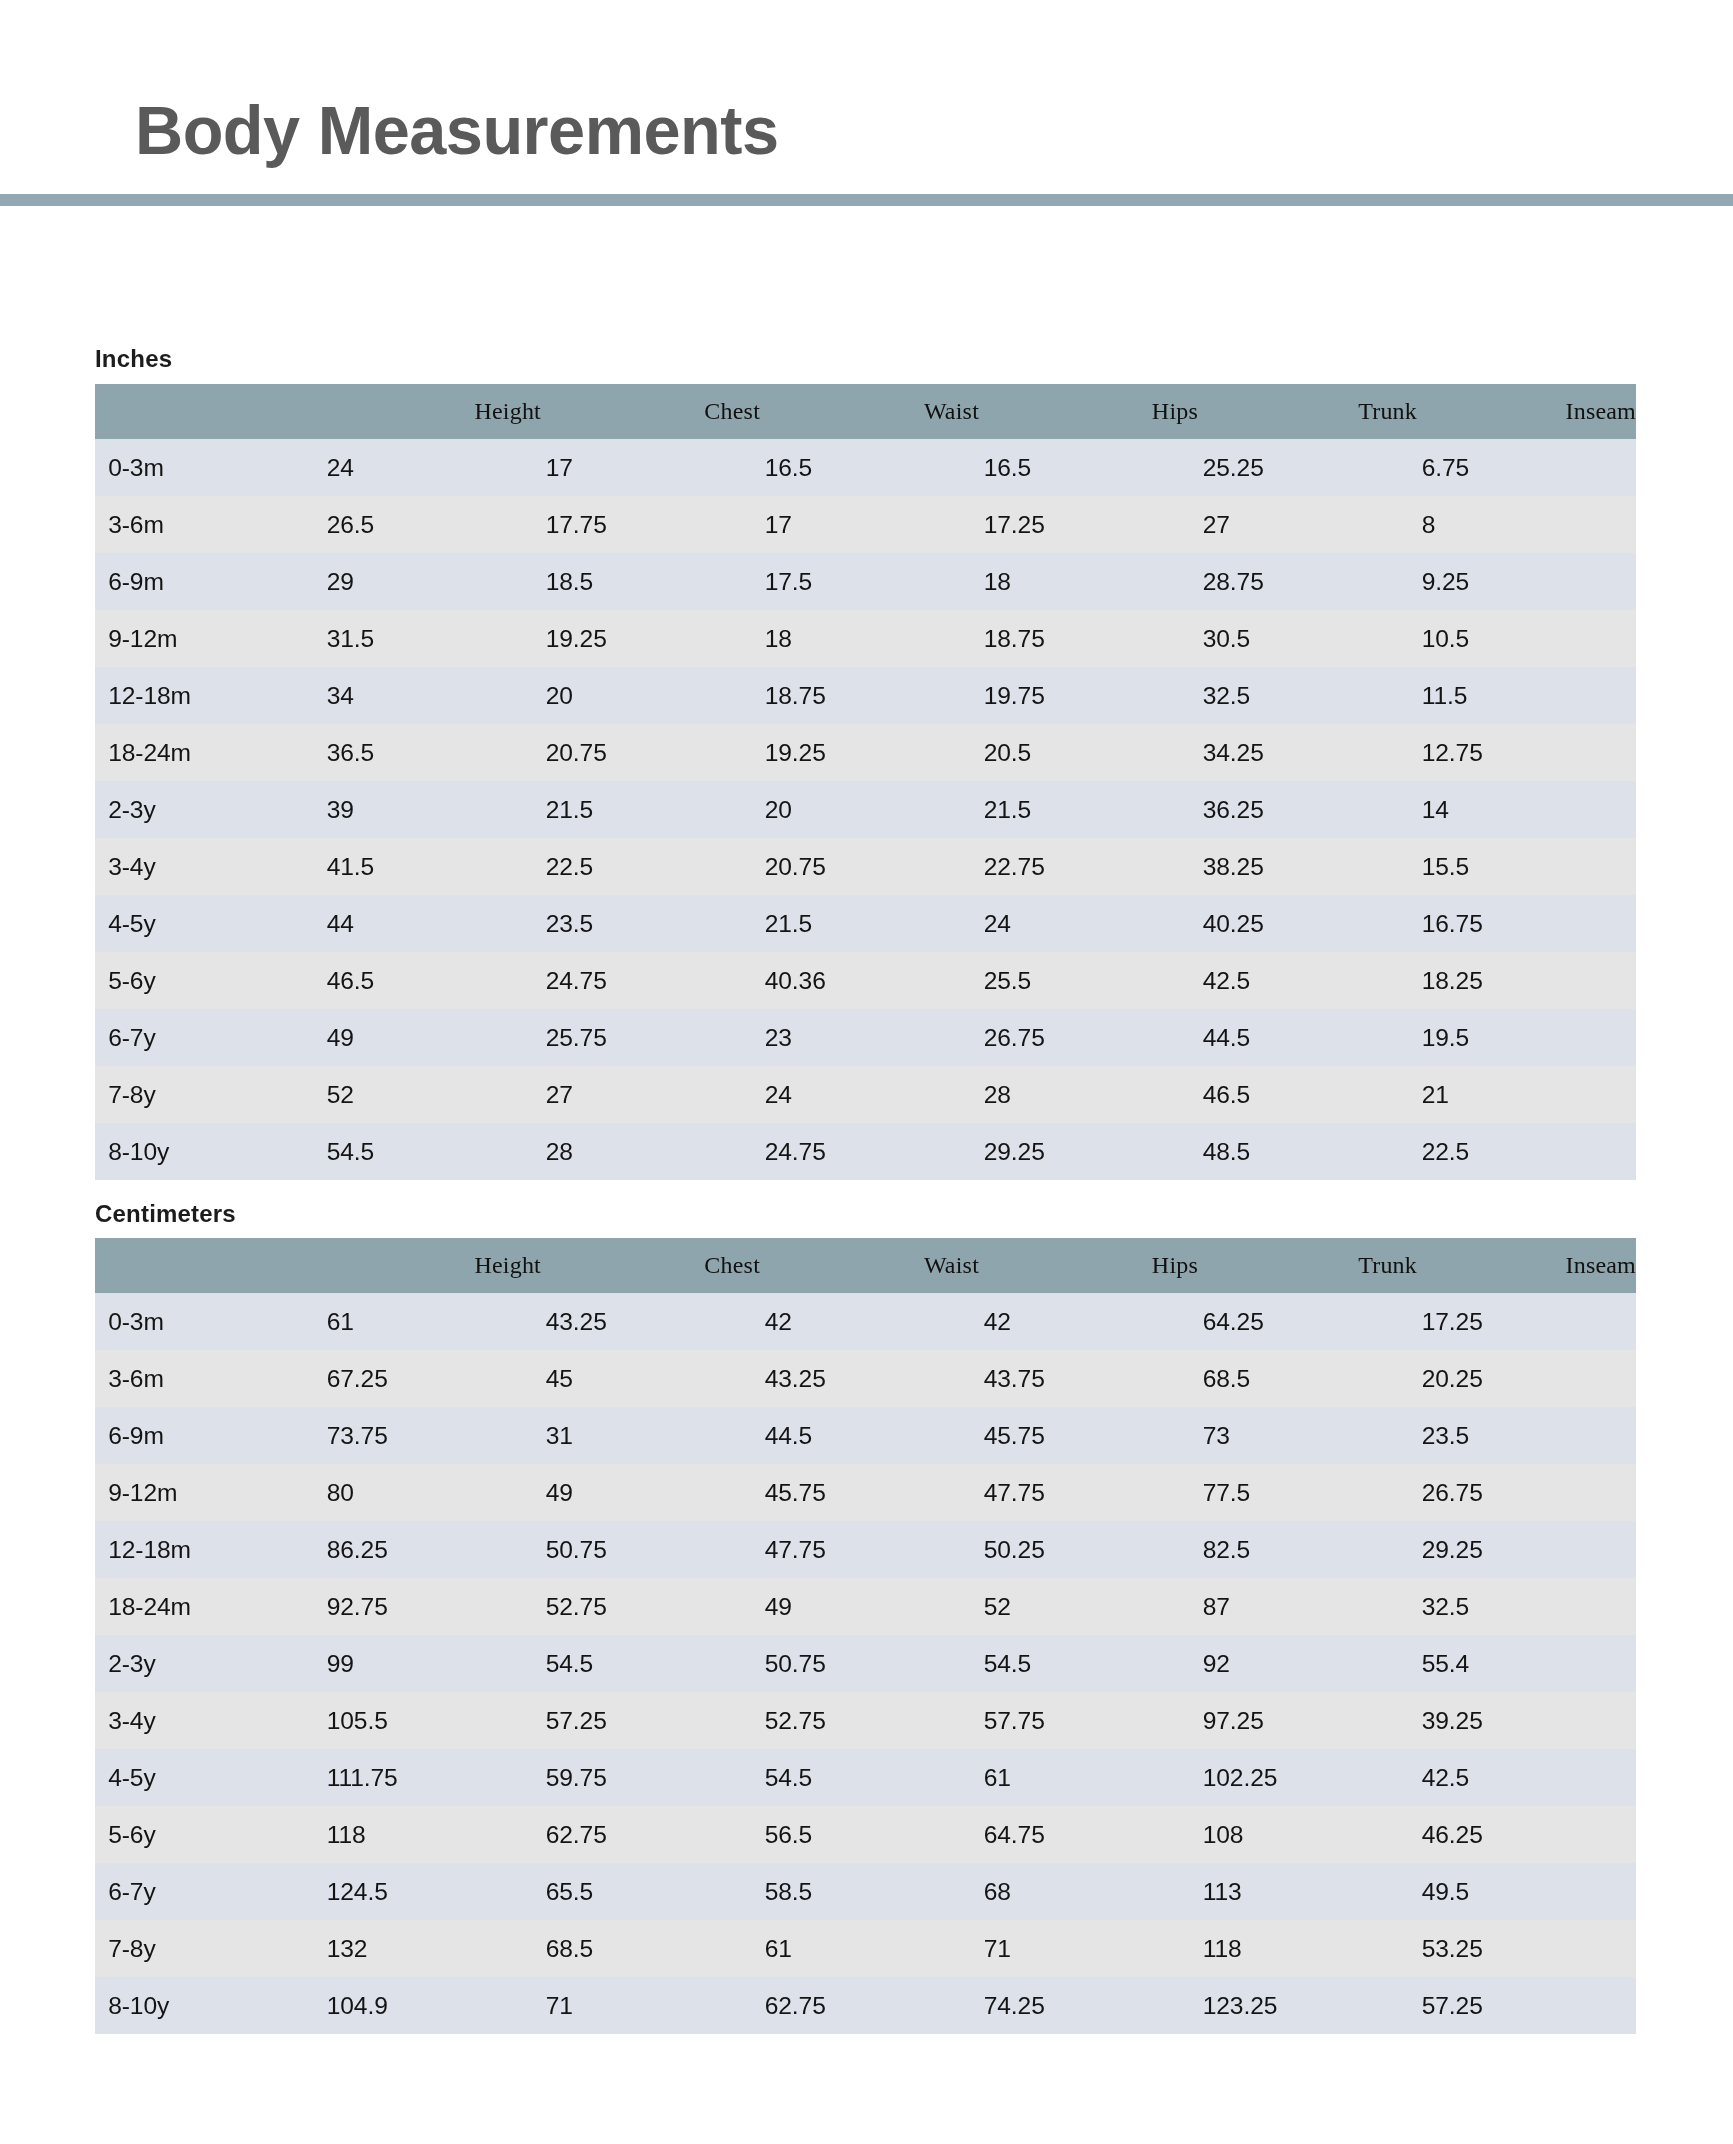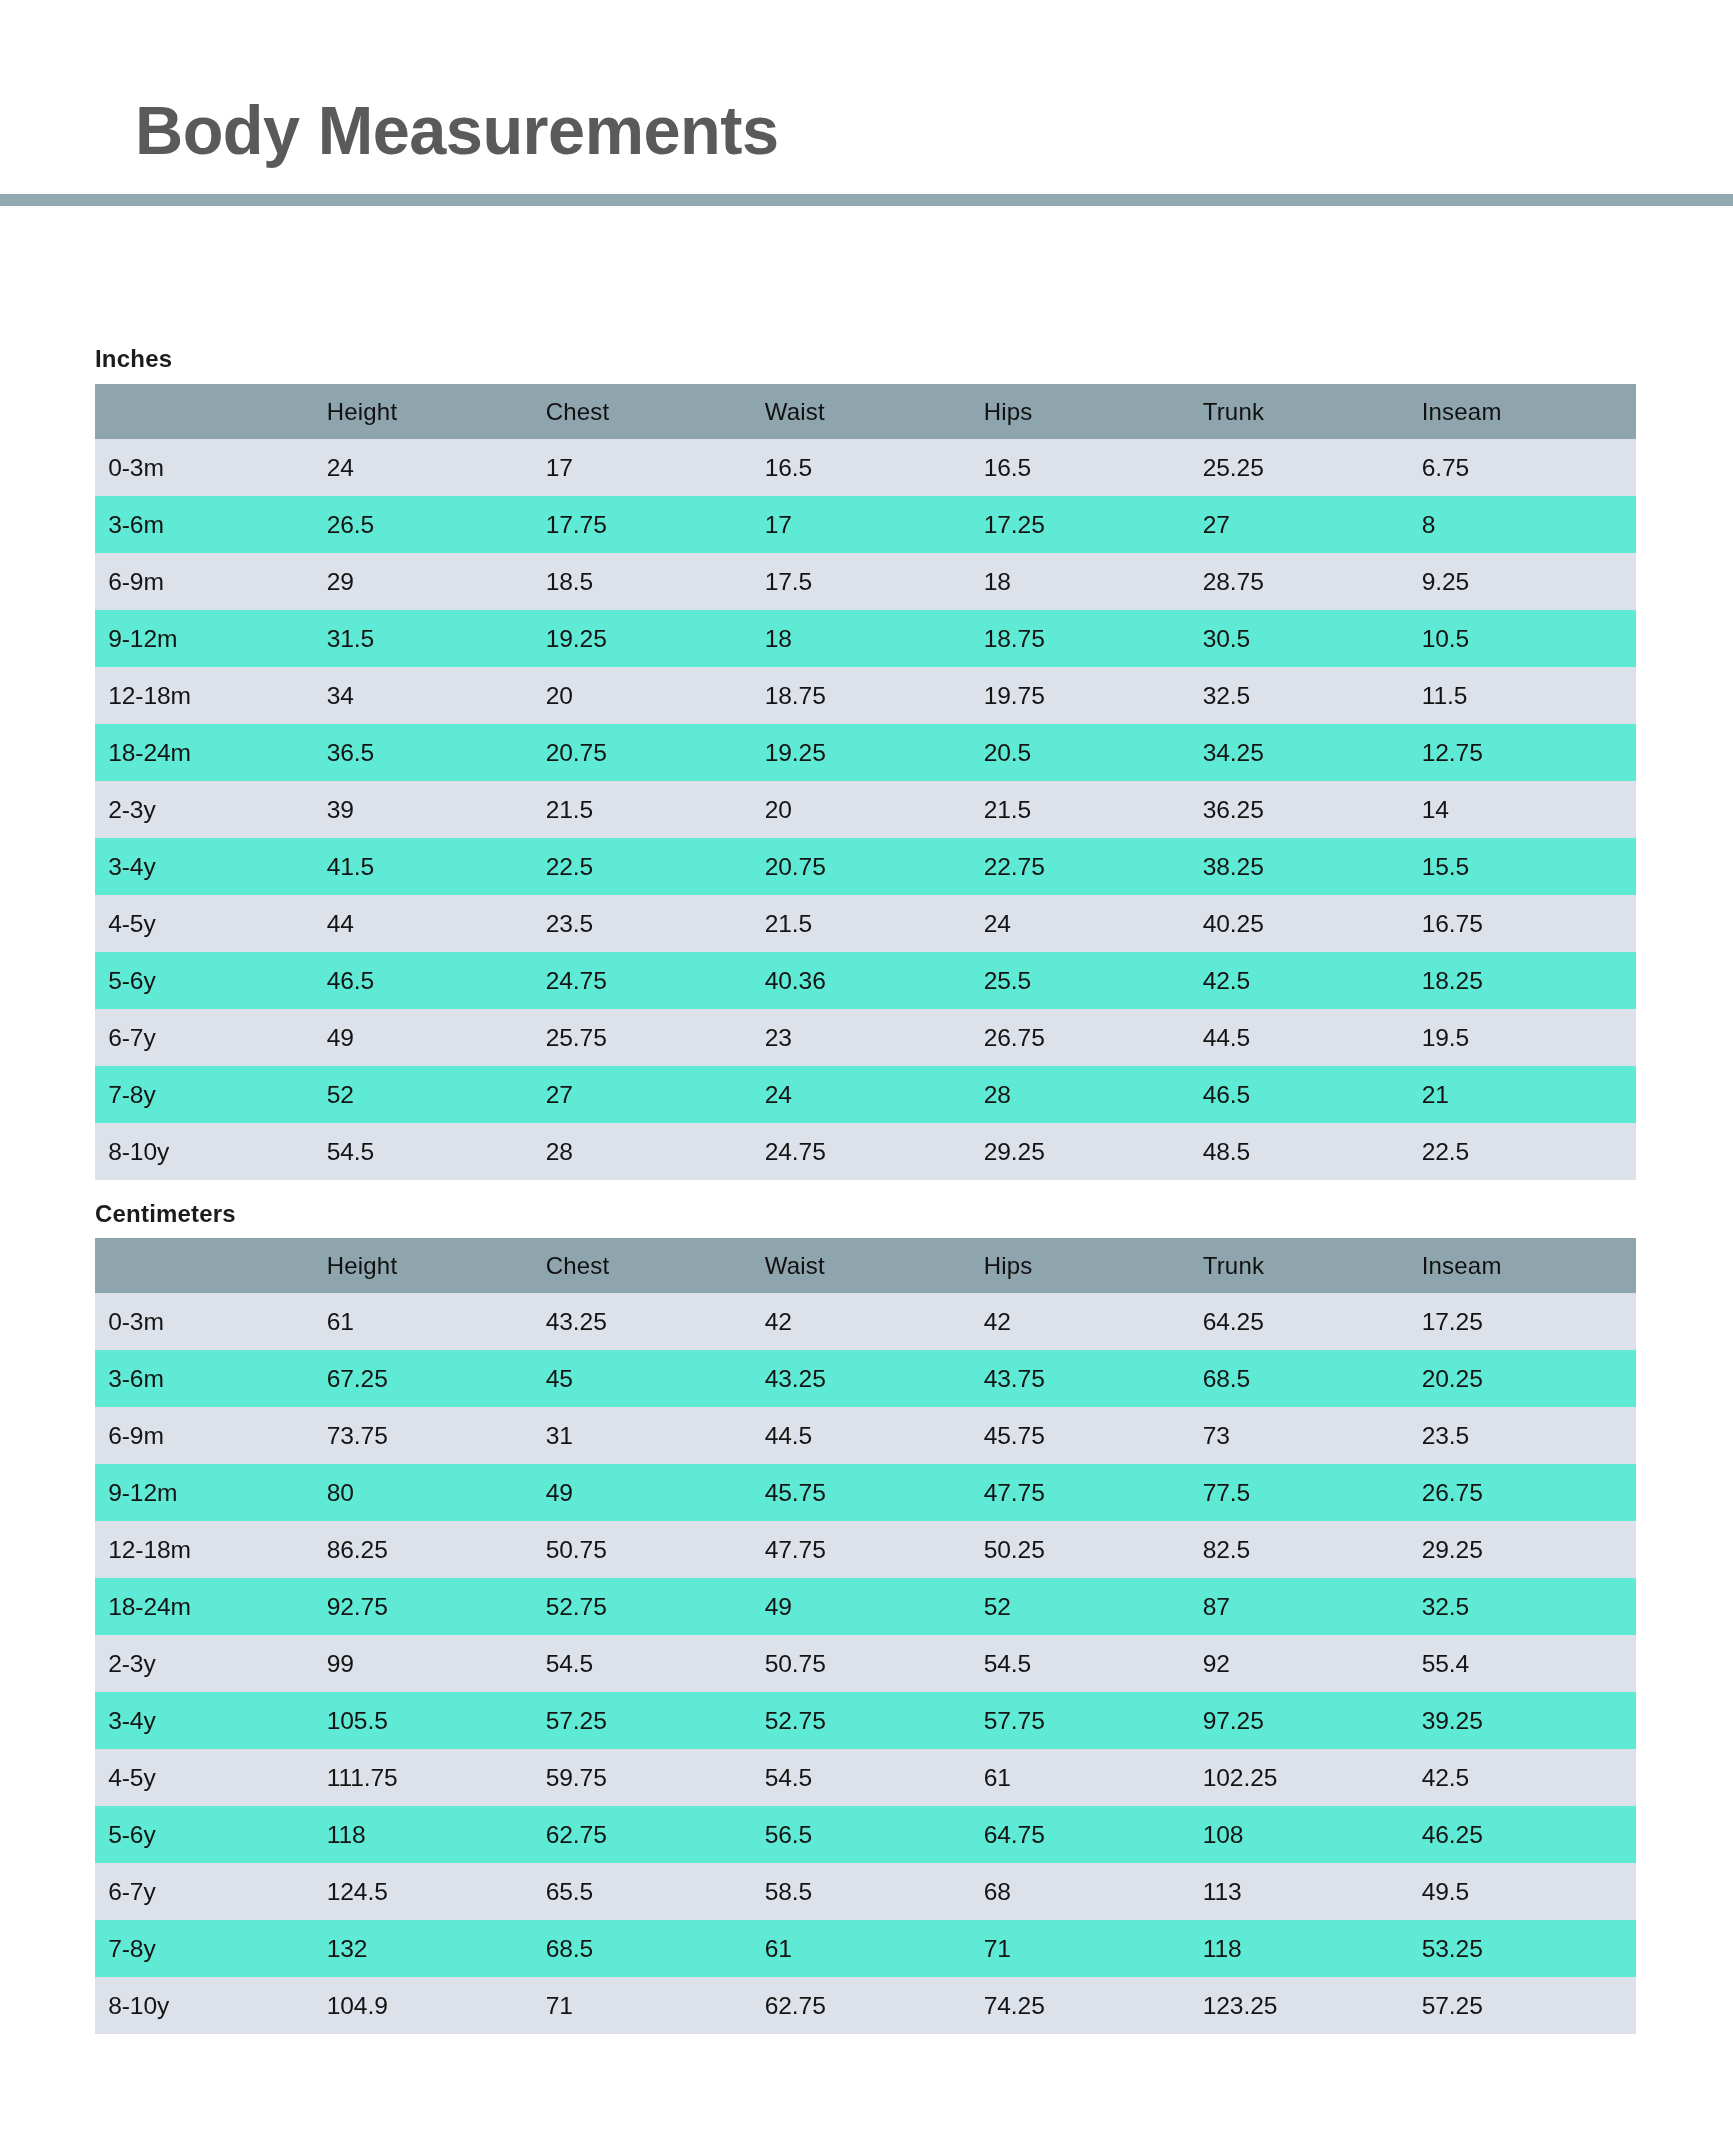--- a/index.html
+++ b/index.html
@@ -95,44 +95,45 @@
 
   .measure-table col.c-label  { width: 227px; }
   .measure-table col.c-data   { width: 219px; }
 
   .measure-table thead th {
     height: 55px;
     background: #8fa5ad;
     color: #111111;
     font-size: 24px;
     font-weight: 400;
-    text-align: left;
+    text-align: right;
     padding: 0 0 0 0;
     vertical-align: middle;
     border: 0;
     letter-spacing: 0.2px;
+    font-family: Liberation Serif, serif;
   }
   .measure-table thead th.hcorner { padding-left: 13.2px; }
   .measure-table thead th.hdata   { padding-left: 4.7px; }
 
   .measure-table tbody td {
     height: 55px;
     font-size: 24.6px;
     font-weight: 400;
     color: #141414;
     text-align: left;
     vertical-align: middle;
     border: 0;
     letter-spacing: -0.1px;
   }
   .measure-table tbody td.rowlabel { padding-left: 13.2px; }
   .measure-table tbody td.cell     { padding-left: 4.7px; }
 
   .measure-table tbody tr.odd  { background: #dde2ea; border-radius: 20px; }
-  .measure-table tbody tr.even { background: #5eead4; }
+  .measure-table tbody tr.even { background: #e5e5e5; }
 </style>
 </head>
 <body>
 
 <div class="page">
 
   <div class="title-block">
     <h1 class="page-title">Body Measurements</h1>
   </div>
 

